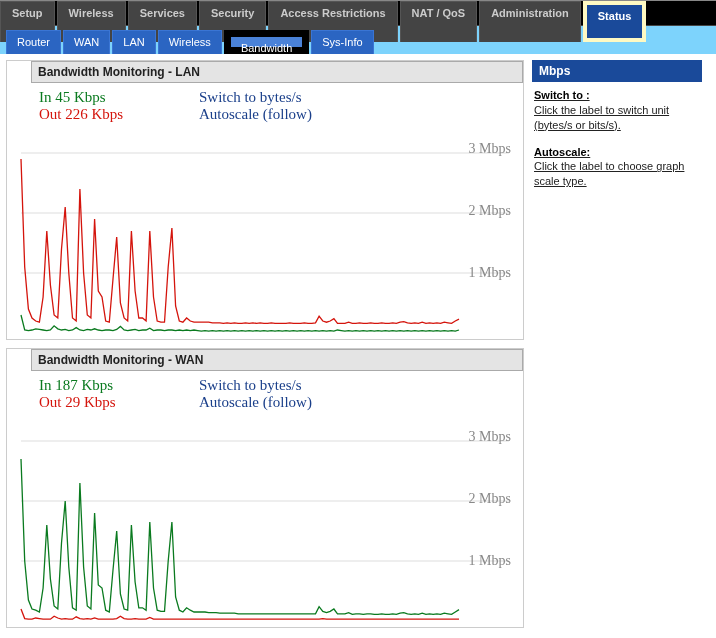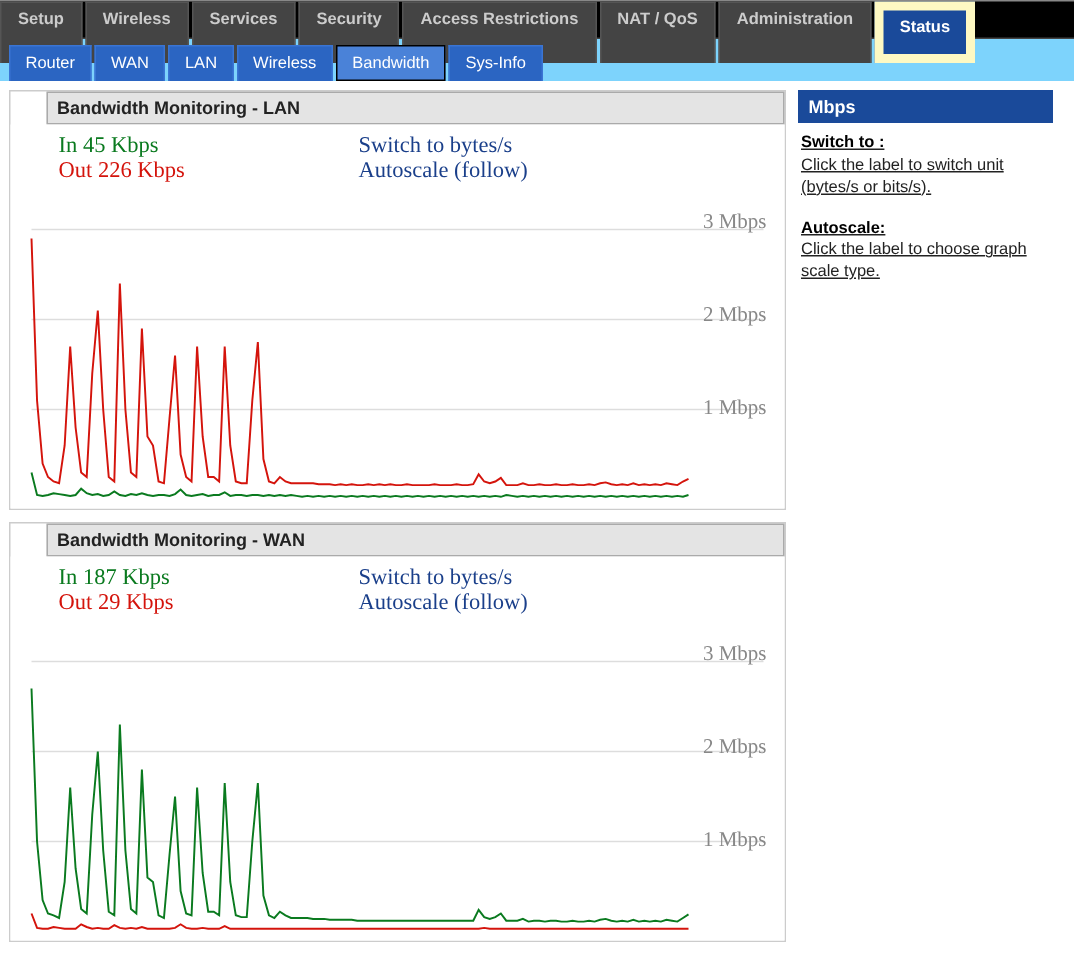--- a/index.html
+++ b/index.html
@@ -24,42 +24,42 @@
     font-size: 11px;
     font-weight: bold;
     cursor: pointer;
     border: 1px solid #555;
     border-bottom: none;
     height: 41px;
   }
   .toptab.active {
     background: #1a4a9a;
     color: #fff;
-    border: 6px solid #fef9c3;
+    border: 4px solid #fef9c3;
   }
   .subnav {
     background: #7dd3fc;
     display: flex;
     height: 28px;
     padding-left: 6px;
     padding-top: 4px;
   }
   .subtab {
     color: #fff;
     background: #2b65c2;
     padding: 5px 10px 4px 10px;
     margin-right: 2px;
     font-size: 11px;
     cursor: pointer;
     border: 1px solid #3a75d4;
     border-bottom: none;
   }
   .subtab.active {
     background: #4a82d8;
-    border: 1px solid #000000;
+    border: 7px solid #000000;
   }
   .content {
     display: flex;
     padding: 6px;
     gap: 8px;
   }
   .main { width: 518px; }
   .side { width: 170px; }
   .panel { margin-bottom: 8px; border: 1px solid #ccc;}
   .panel-title {
@@ -72,21 +72,20 @@
     margin-left: 24px;
   }
   .panel-body {
     background: #fff;
     padding: 4px 6px 0 6px;
     position: relative;
   }
   .chart-header {
     display: flex;
     justify-content: flex-start;
-    gap: 40px;
     padding: 2px 0 0 26px;
     font-family: "Times New Roman", serif;
     font-size: 15px;
   }
   .left-col { width: 160px; }
   .right-col { }
   .in-label { color: #0a7a1f; }
   .out-label { color: #d4140c; }
   .switch-link, .auto-link { color: #1a3f8a; cursor: pointer; }
   .chart-area {

